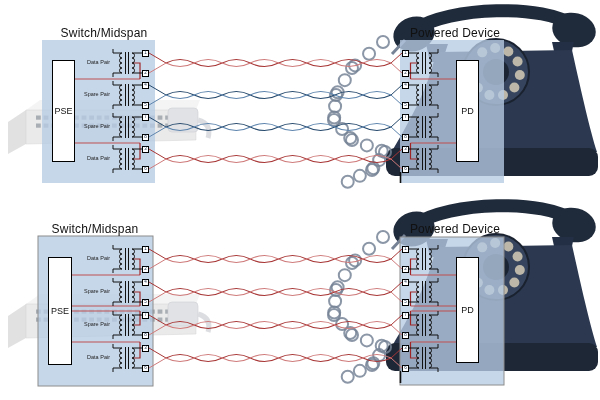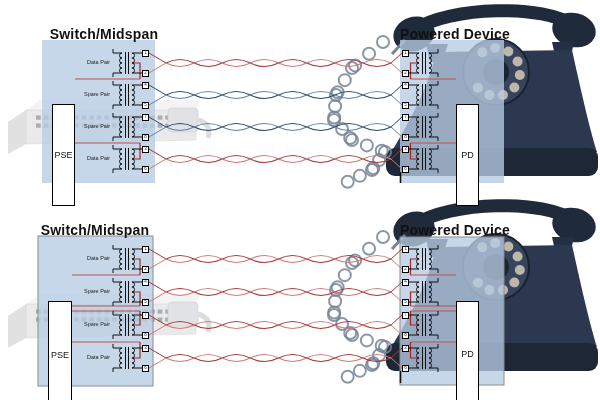--- a/index.html
+++ b/index.html
@@ -1,22 +1,22 @@
 <!DOCTYPE html>
 <html><head>
 <meta charset="utf-8">
 <style>
   html,body{margin:0;padding:0;background:#fff;}
   .stage{position:relative;width:600px;height:400px;background:#fff;overflow:hidden;
          font-family:"Liberation Sans",sans-serif;}
   #art{position:absolute;left:0;top:0;}
   #overlay{position:absolute;left:0;top:0;width:600px;height:400px;}
-  .title{position:absolute;font-size:14px;font-weight:bold;color:#111;text-align:center;width:120px;letter-spacing:.2px;}
+  .title{position:absolute;font-size:12px;font-weight:normal;color:#111;text-align:center;width:120px;letter-spacing:.2px;}
   .devbox{position:absolute;background:#fff;border:1.5px solid #000;box-sizing:border-box;
-          display:flex;align-items:center;justify-content:center;font-size:9px;color:#111;margin-top:44px;}
+          display:flex;align-items:center;justify-content:center;font-size:9px;color:#111;}
   .pairlabel{position:absolute;font-size:5.5px;color:#222;width:54px;text-align:right;}
   .pin{position:absolute;width:7px;height:7px;box-sizing:border-box;background:#fff;border:1px solid #000;
        display:flex;align-items:center;justify-content:center;font-size:4.5px;line-height:4.5px;color:#10243f;}
 </style>
 </head>
 <body>
 
 <div class="stage">
   <svg id="art" width="600" height="400">
       <g opacity="0.5">

